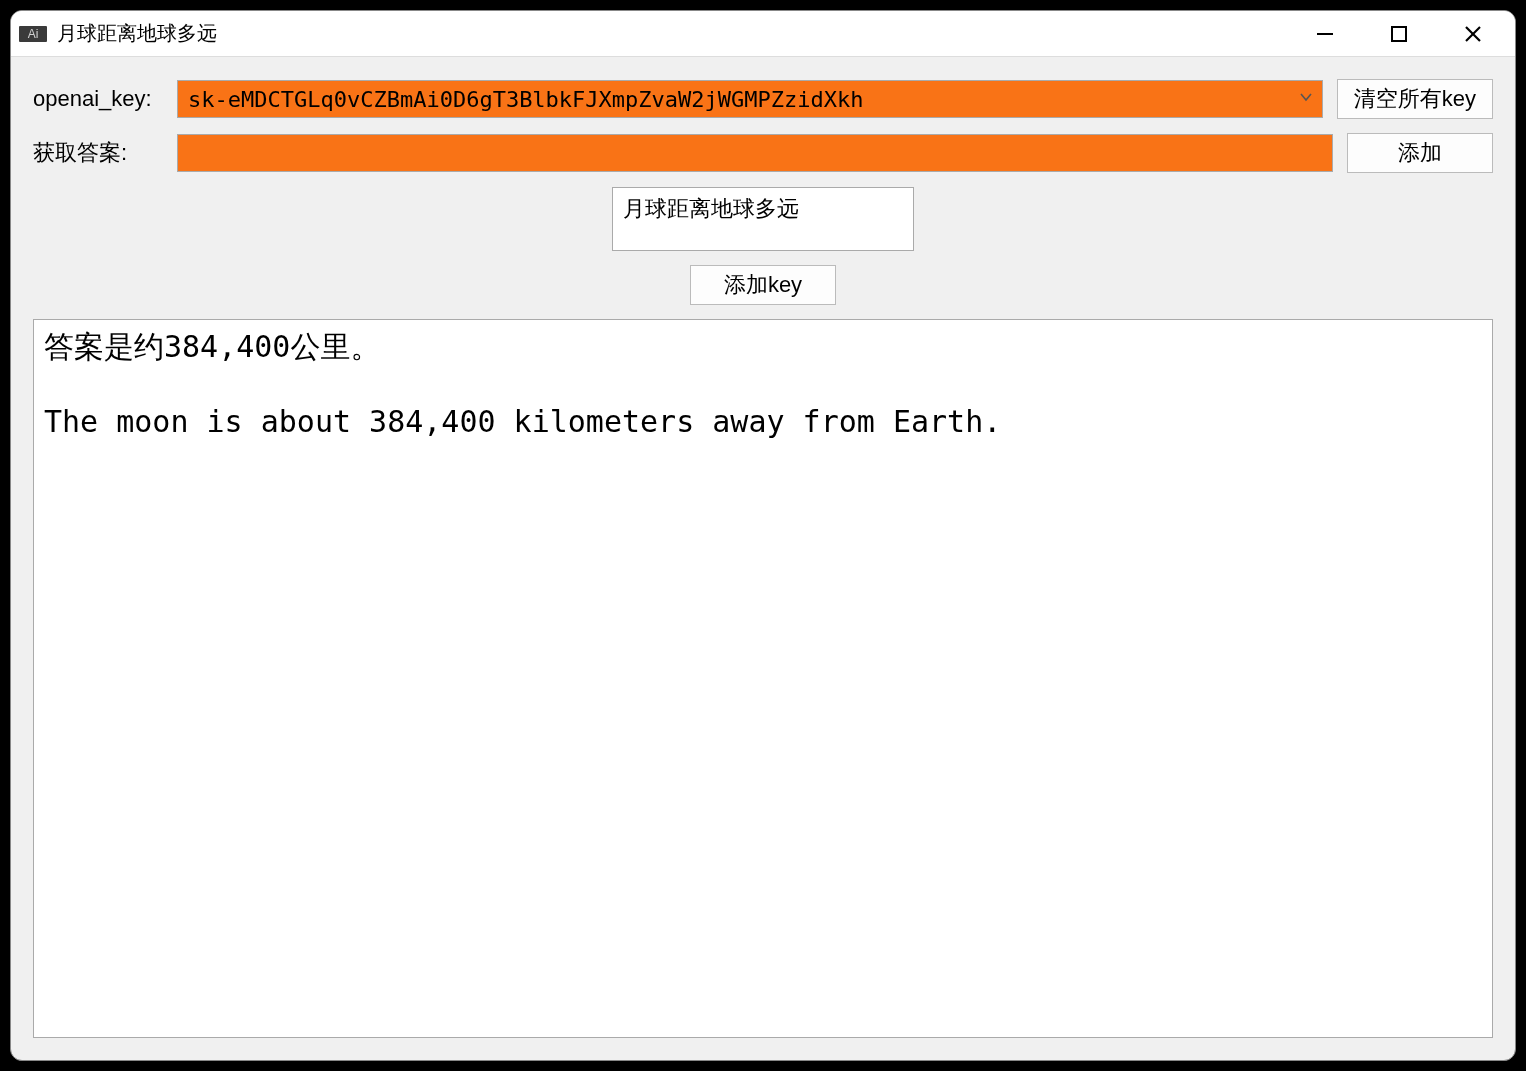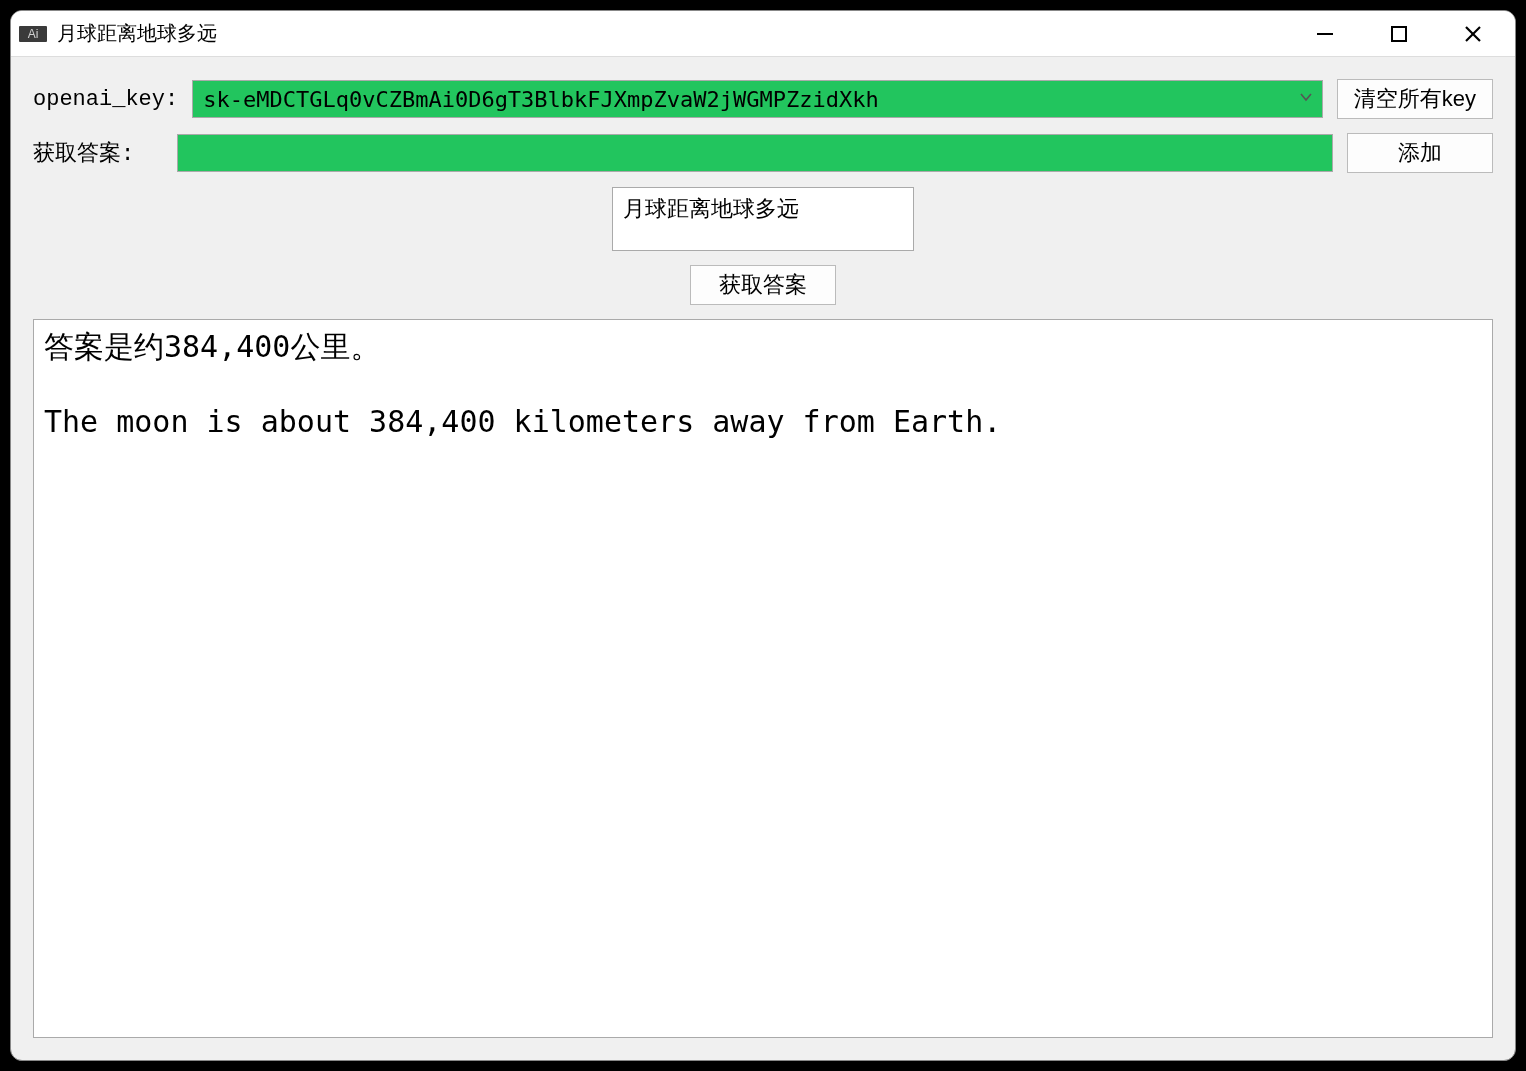--- a/index.html
+++ b/index.html
@@ -77,40 +77,40 @@
       display: flex;
       flex-direction: column;
       gap: 14px;
     }
     .row {
       display: flex;
       align-items: center;
       gap: 14px;
     }
     .label {
-      font-family: Liberation Mono, monospace;
+      font-family: Liberation Sans, sans-serif;
       font-size: 22px;
       color: #000;
       white-space: nowrap;
       min-width: 130px;
     }
     .combo {
       flex: 1;
       position: relative;
       display: flex;
       align-items: center;
     }
     .combo select,
     .text-input {
       width: 100%;
       font-family: "SimSun", monospace;
       font-size: 22px;
       padding: 4px 36px 4px 10px;
       border: 1px solid #aaa;
-      background: #22c55e;
+      background: #f97316;
       height: 38px;
       appearance: none;
       -webkit-appearance: none;
     }
     .combo .chev {
       position: absolute;
       right: 10px;
       top: 50%;
       transform: translateY(-50%);
       pointer-events: none;
@@ -216,21 +216,21 @@
 
     <div class="row">
       <span class="label">获取答案:</span>
       <input type="text" class="text-input" value="" style="">
       <button class="btn">添加</button>
     </div>
 
     <div class="question-row">
       <textarea class="question-area" style="">月球距离地球多远</textarea>
       <div class="side-btn-col">
-        <button class="btn">获取答案</button>
+        <button class="btn">添加key</button>
       </div>
     </div>
 
     <div class="answer-area">答案是约384,400公里。
 
 The moon is about 384,400 kilometers away from Earth.</div>
 
   </div>
 </div>
 

